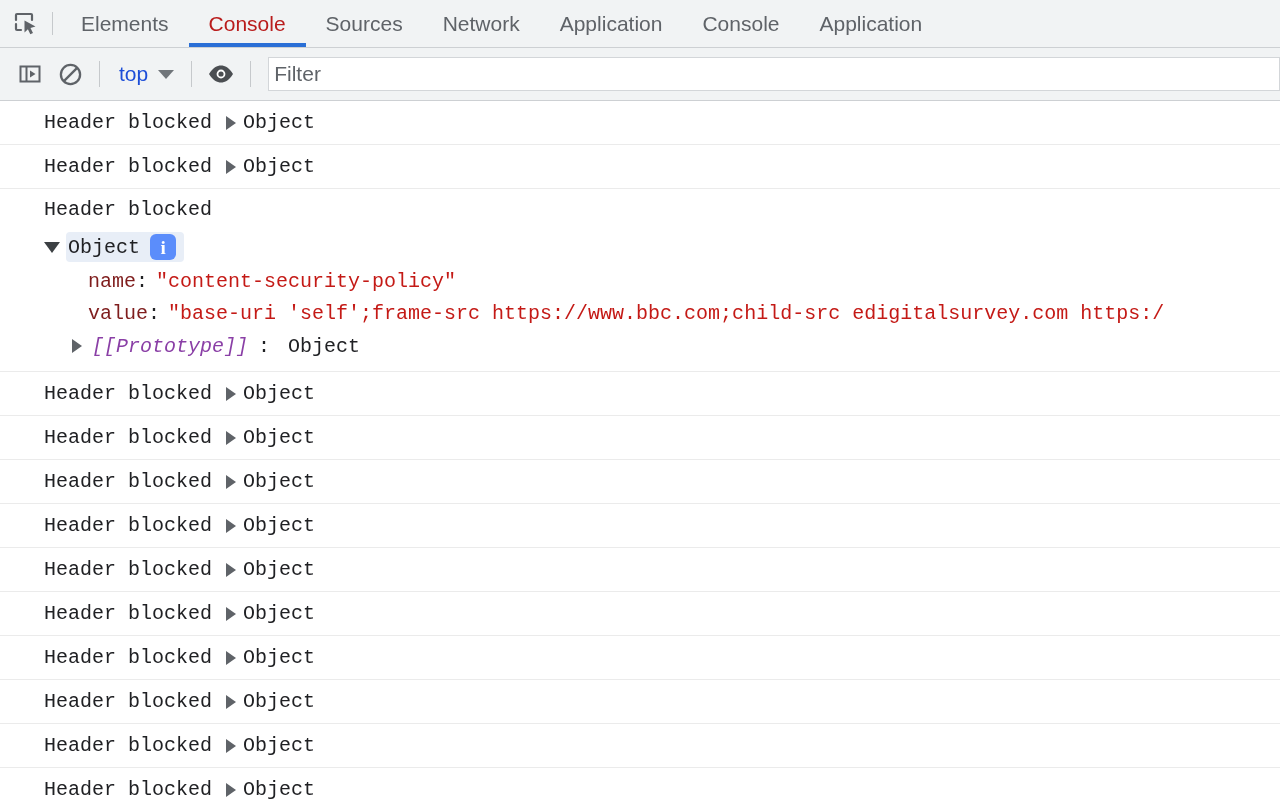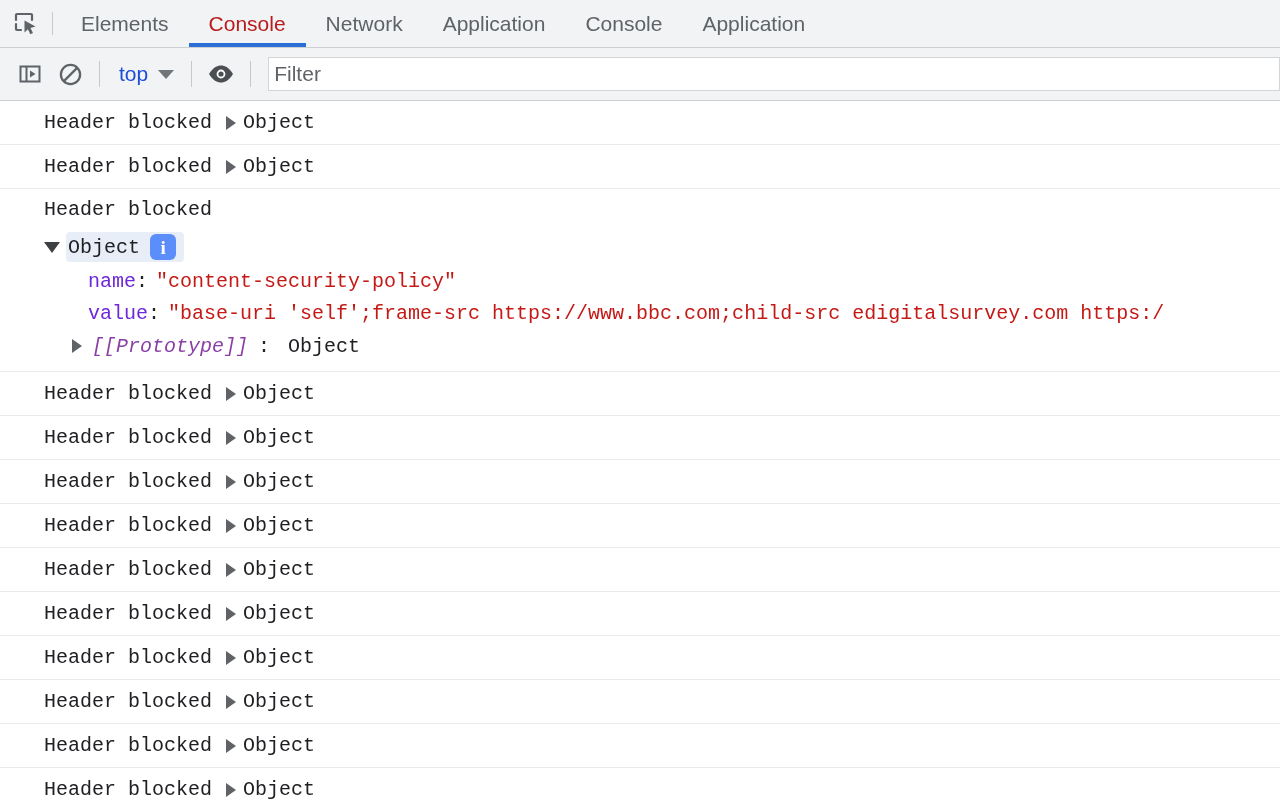--- a/index.html
+++ b/index.html
@@ -255,21 +255,21 @@
 
   .prop-row {
     padding-left: 88px;
     height: 32px;
     display: flex;
     align-items: center;
     white-space: nowrap;
     overflow: hidden;
   }
   .prop-key {
-    color: #6d28d9;
+    color: #7f1d1d;
   }
   .prop-colon {
     color: #202124;
     margin-right: 8px;
   }
   .prop-str {
     color: #c41a16;
   }
   .proto-row {
     padding-left: 72px;
@@ -299,20 +299,21 @@
           <path d="M3 9 V4 a1 1 0 0 1 1 -1 H18 a1 1 0 0 1 1 1 V9" fill="none" stroke="#5f6368" stroke-width="2.2" stroke-linecap="round"></path>
           <path d="M3 13 V18 a1 1 0 0 0 1 1 H8" fill="none" stroke="#5f6368" stroke-width="2.2" stroke-linecap="round"></path>
           <path d="M11.5 9.5 L22.5 15.5 L17.5 17 L20 22 L17.3 23.2 L14.9 18.2 L11.5 21.5 Z" fill="#5f6368"></path>
         </svg>
       </span>
     </div>
     <div class="tabbar-sep"></div>
     <div class="tabs">
       <div class="tab">Elements</div>
       <div class="tab active">Console</div>
+      <div class="tab">Sources</div>
       <div class="tab">Network</div>
       <div class="tab">Application</div>
       <div class="tab">Console</div>
       <div class="tab">Application</div>
     </div>
   </div>
 
   <div class="toolbar">
 
     <div class="tb-icon">

